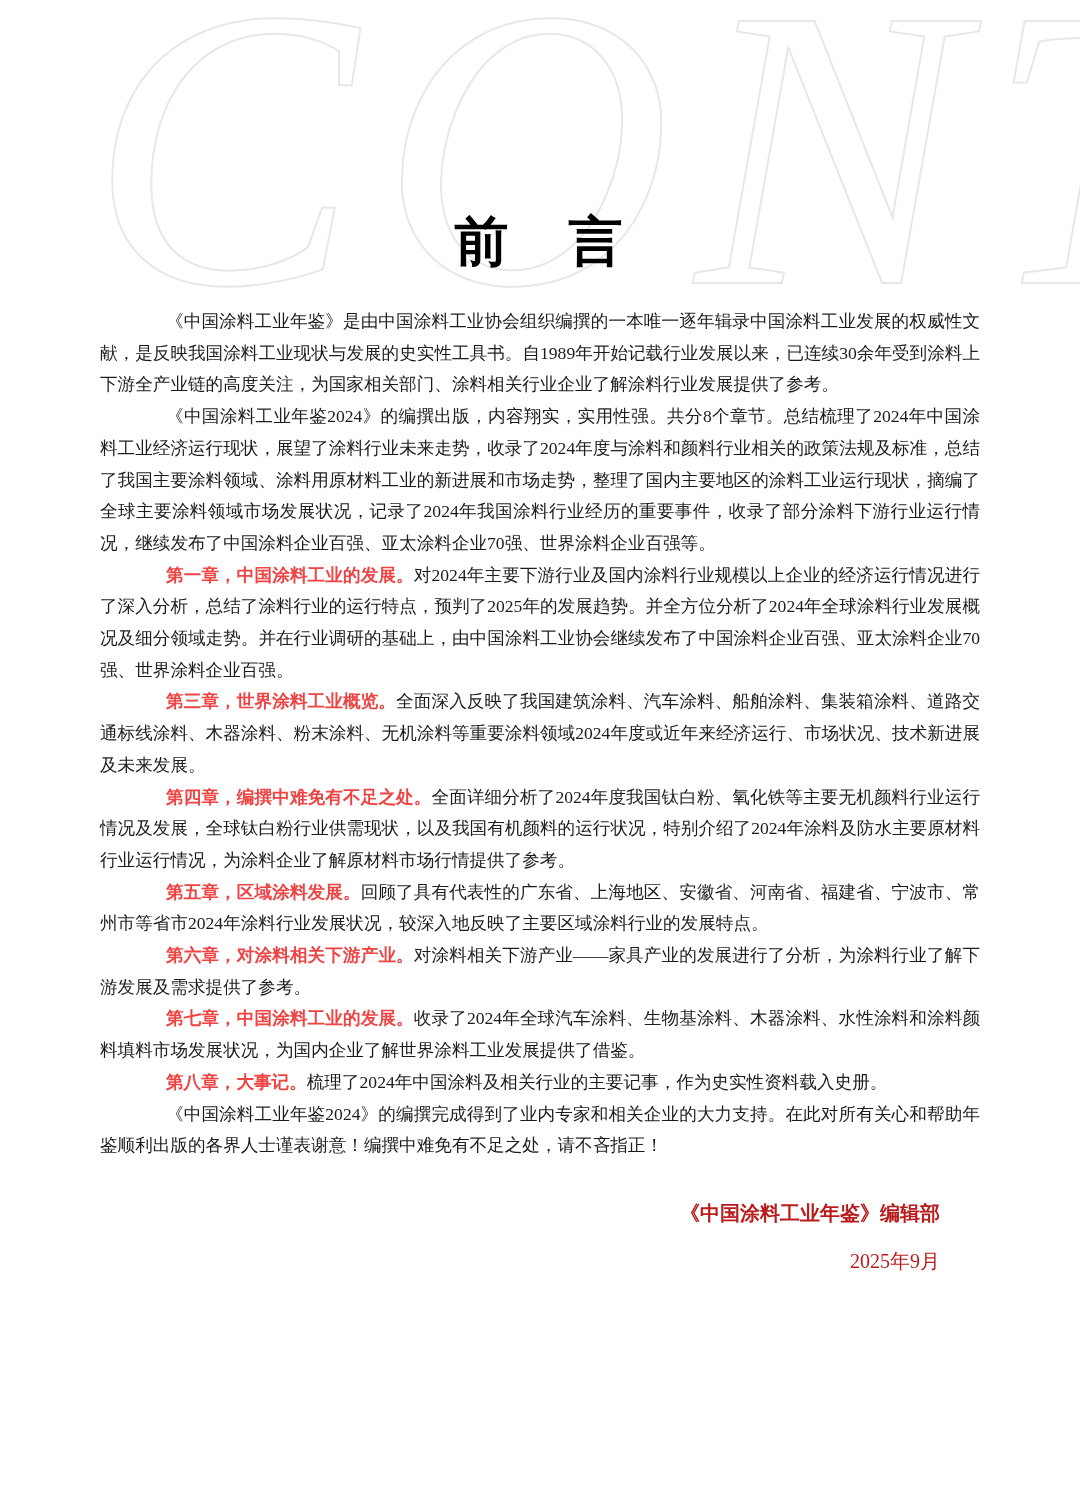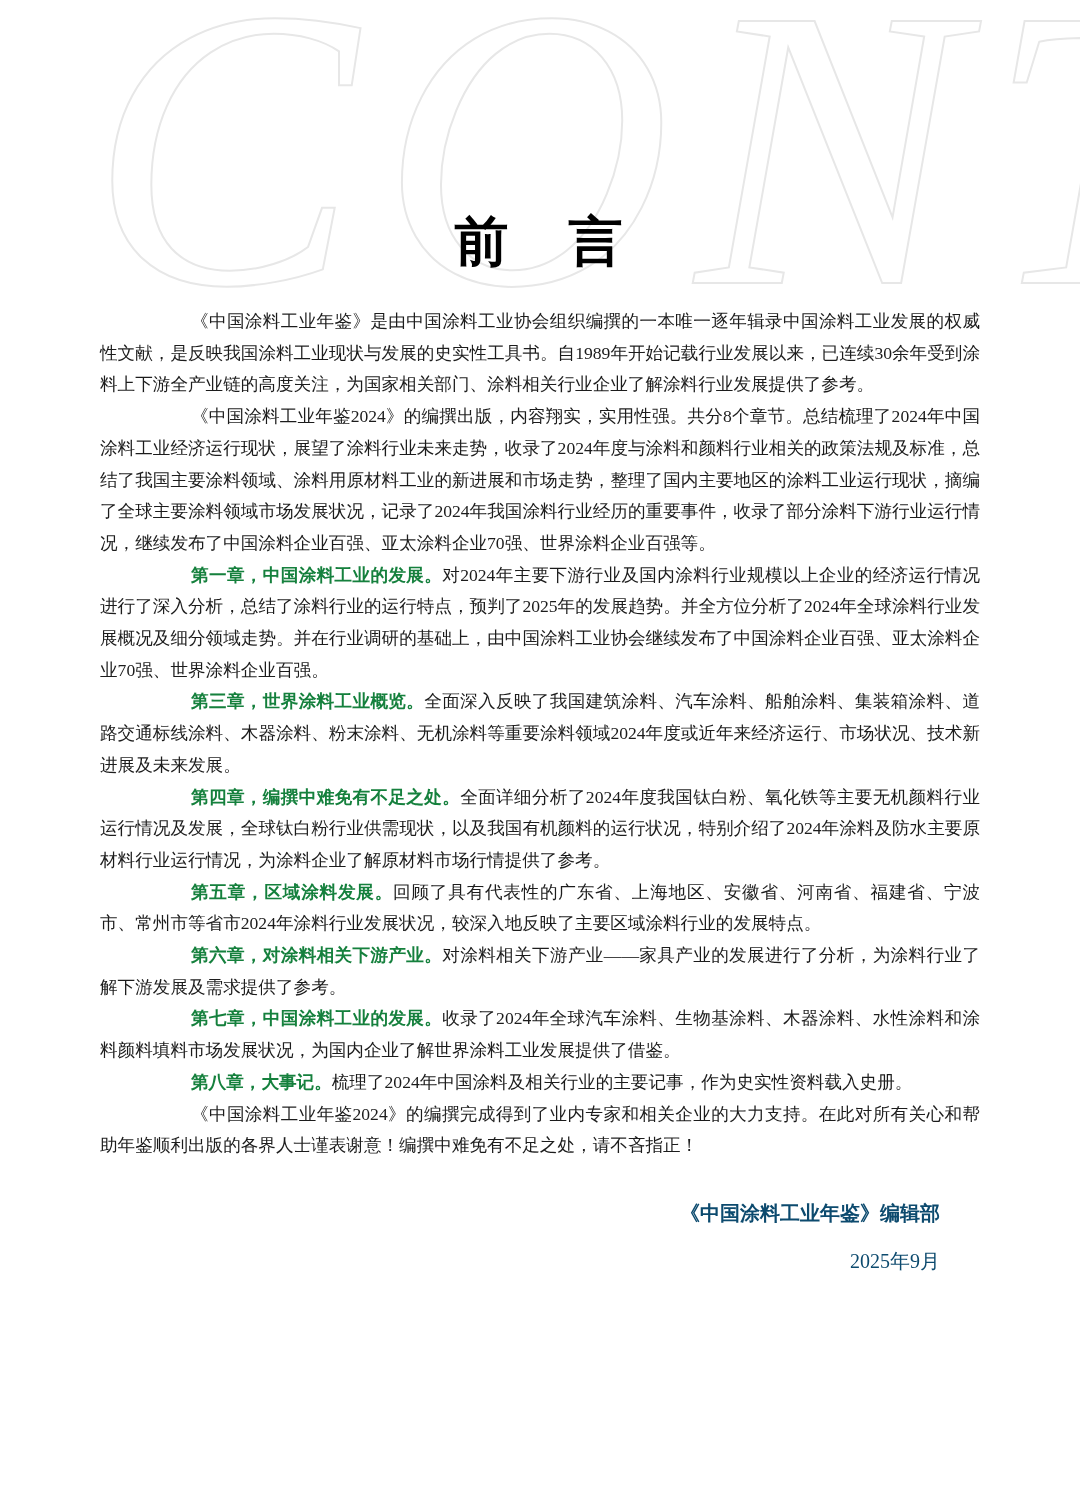--- a/index.html
+++ b/index.html
@@ -50,30 +50,29 @@
   }
 
   .para {
     margin: 0;
     text-indent: 66px;
   }
 
   .chapter-lead {
     font-weight: 700;
     font-family: "Liberation Sans", "DejaVu Sans", sans-serif;
-    color: #15803d;
-    margin-left: 25px;
+    color: #ef4444;
   }
 
   
   .signature {
     margin-top: 36px;
     padding-right: 40px;
     text-align: right;
-    color: #0c4a6e;
+    color: #b91c1c;
     text-indent: 0;
   }
   .signature .sig-editor {
     display: block;
     font-family: "Liberation Sans", "DejaVu Sans", sans-serif;
     font-weight: 700;
     font-size: 20px;
     line-height: 31px;
   }
   .signature .sig-date {

